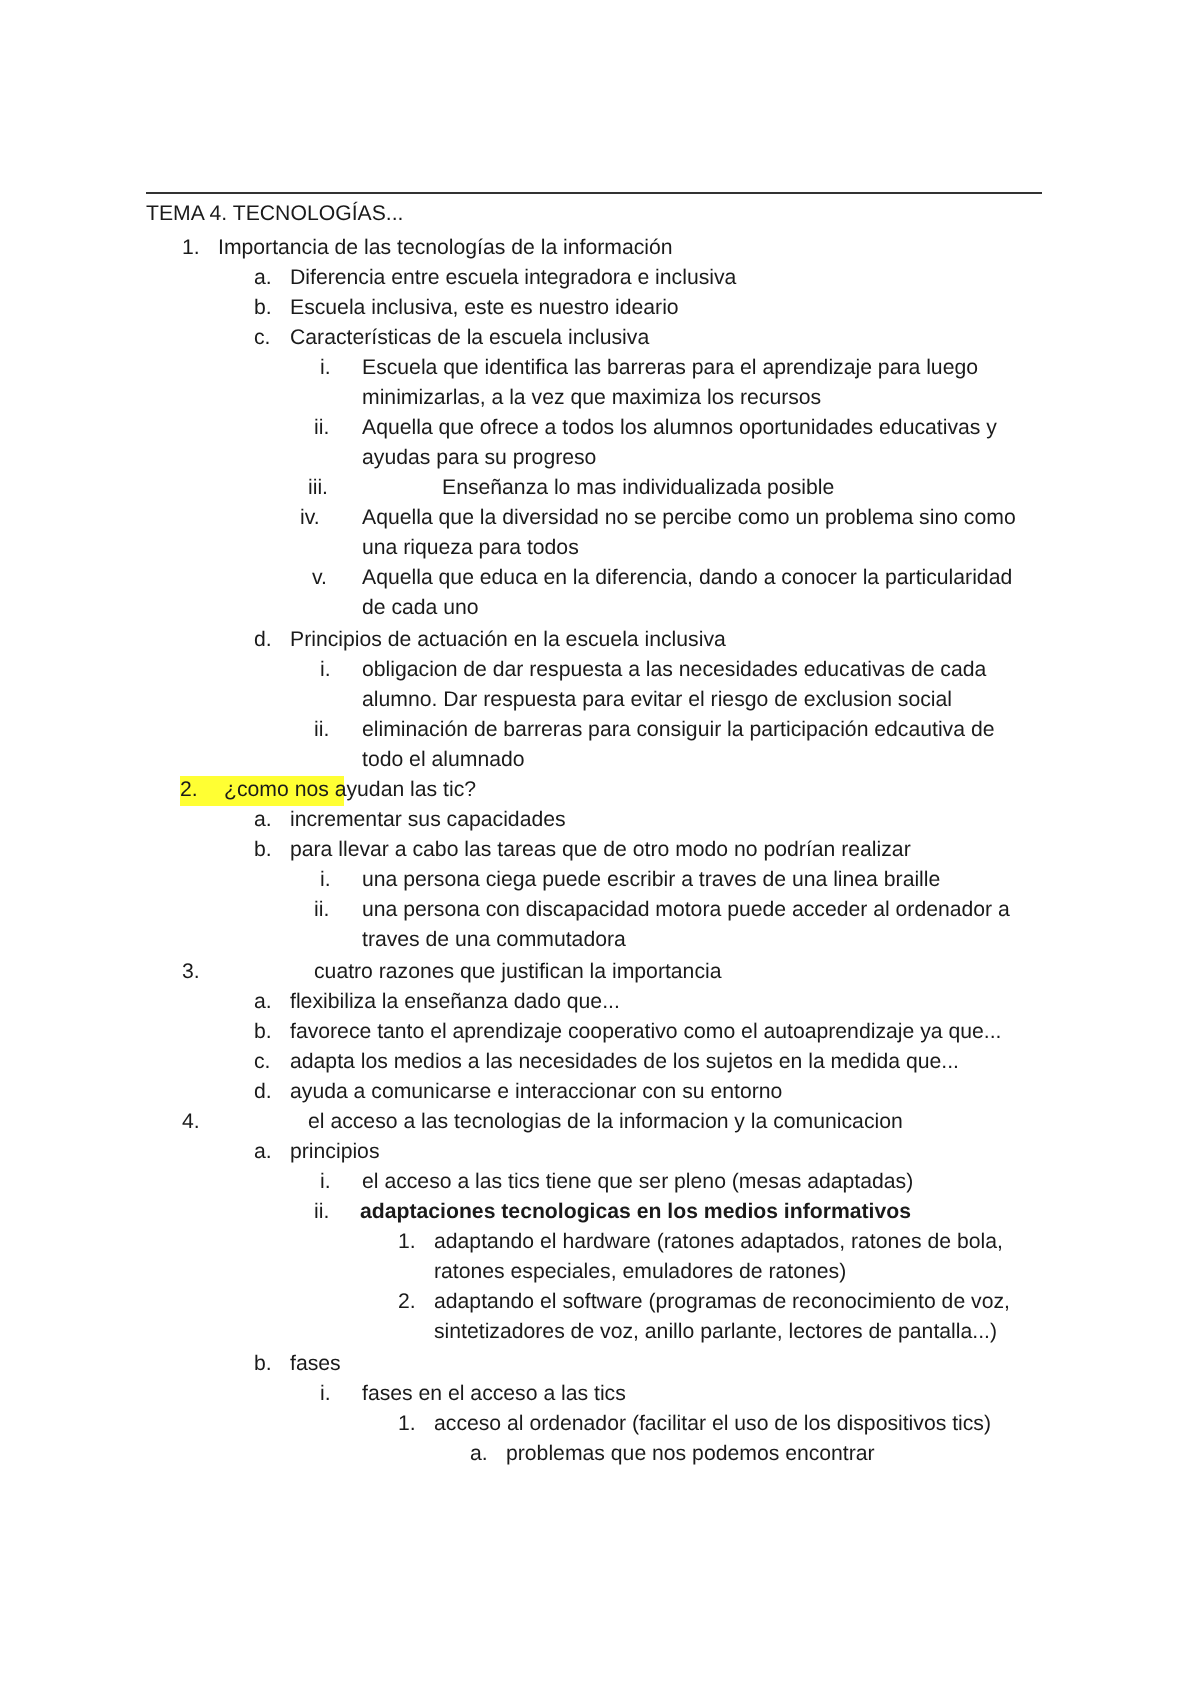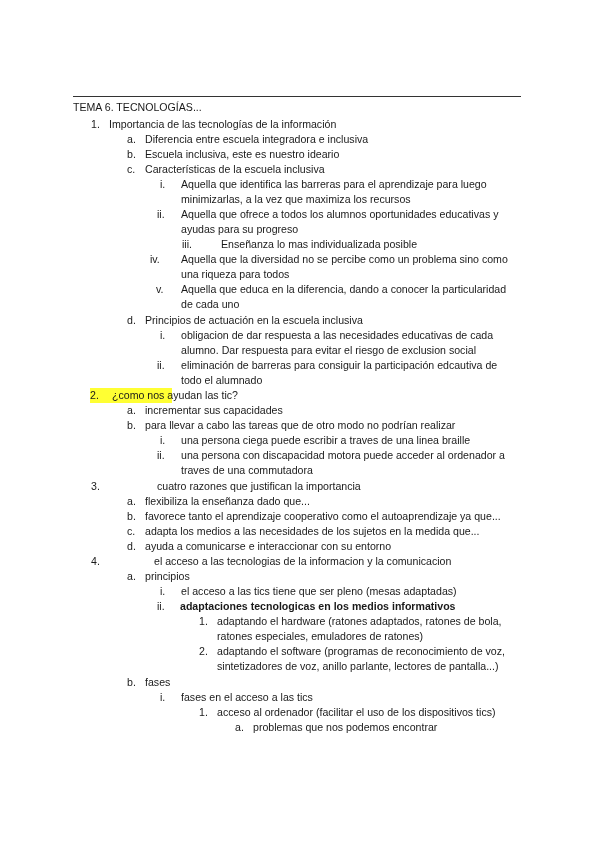--- a/index.html
+++ b/index.html
@@ -9,21 +9,21 @@
       border-top: 1px solid #333; }
     .line { position: absolute; white-space: nowrap; line-height: 15px; height: 15px; }
     .mk { position: absolute; }
     .hl { background: #ffff33; }
   </style>
 </head>
 <body>
 
 <div class="rule"></div>
 
-<div class="line" style="left:73px;top:100px;">TEMA 6. TECNOLOGÍAS...</div>
+<div class="line" style="left:73px;top:100px;">TEMA 4. TECNOLOGÍAS...</div>
 
 <div id="lines">
 
   <div class="line" style="top:117px;">
       <span class="mk" style="left:91px;">1.</span>
       <span class="mk" style="left:109px;">Importancia de las tecnologías de la información</span>
     </div>
   <div class="line" style="top:132px;">
       <span class="mk" style="left:127px;">a.</span>
       <span class="mk" style="left:145px;">Diferencia entre escuela integradora e inclusiva</span>
@@ -31,34 +31,34 @@
   <div class="line" style="top:147px;">
       <span class="mk" style="left:127px;">b.</span>
       <span class="mk" style="left:145px;">Escuela inclusiva, este es nuestro ideario</span>
     </div>
   <div class="line" style="top:162px;">
       <span class="mk" style="left:127px;">c.</span>
       <span class="mk" style="left:145px;">Características de la escuela inclusiva</span>
     </div>
   <div class="line" style="top:177px;">
       <span class="mk" style="left:160px;">i.</span>
-      <span class="mk" style="left:181px;">Aquella que identifica las barreras para el aprendizaje para luego</span>
+      <span class="mk" style="left:181px;">Escuela que identifica las barreras para el aprendizaje para luego</span>
     </div>
   <div class="line" style="top:192px;">
       <span class="mk" style="left:181px;">minimizarlas, a la vez que maximiza los recursos</span>
     </div>
   <div class="line" style="top:207px;">
       <span class="mk" style="left:157px;">ii.</span>
       <span class="mk" style="left:181px;">Aquella que ofrece a todos los alumnos oportunidades educativas y</span>
     </div>
   <div class="line" style="top:222px;">
       <span class="mk" style="left:181px;">ayudas para su progreso</span>
     </div>
   <div class="line" style="top:237px;">
-      <span class="mk" style="left:154px;margin-left:28px;">iii.</span>
+      <span class="mk" style="left:154px;">iii.</span>
       <span class="mk" style="left:191px;margin-left:30px;">Enseñanza lo mas individualizada posible</span>
     </div>
   <div class="line" style="top:252px;">
       <span class="mk" style="left:150px;">iv.</span>
       <span class="mk" style="left:181px;">Aquella que la diversidad no se percibe como un problema sino como</span>
     </div>
   <div class="line" style="top:267px;">
       <span class="mk" style="left:181px;">una riqueza para todos</span>
     </div>
   <div class="line" style="top:282px;">

